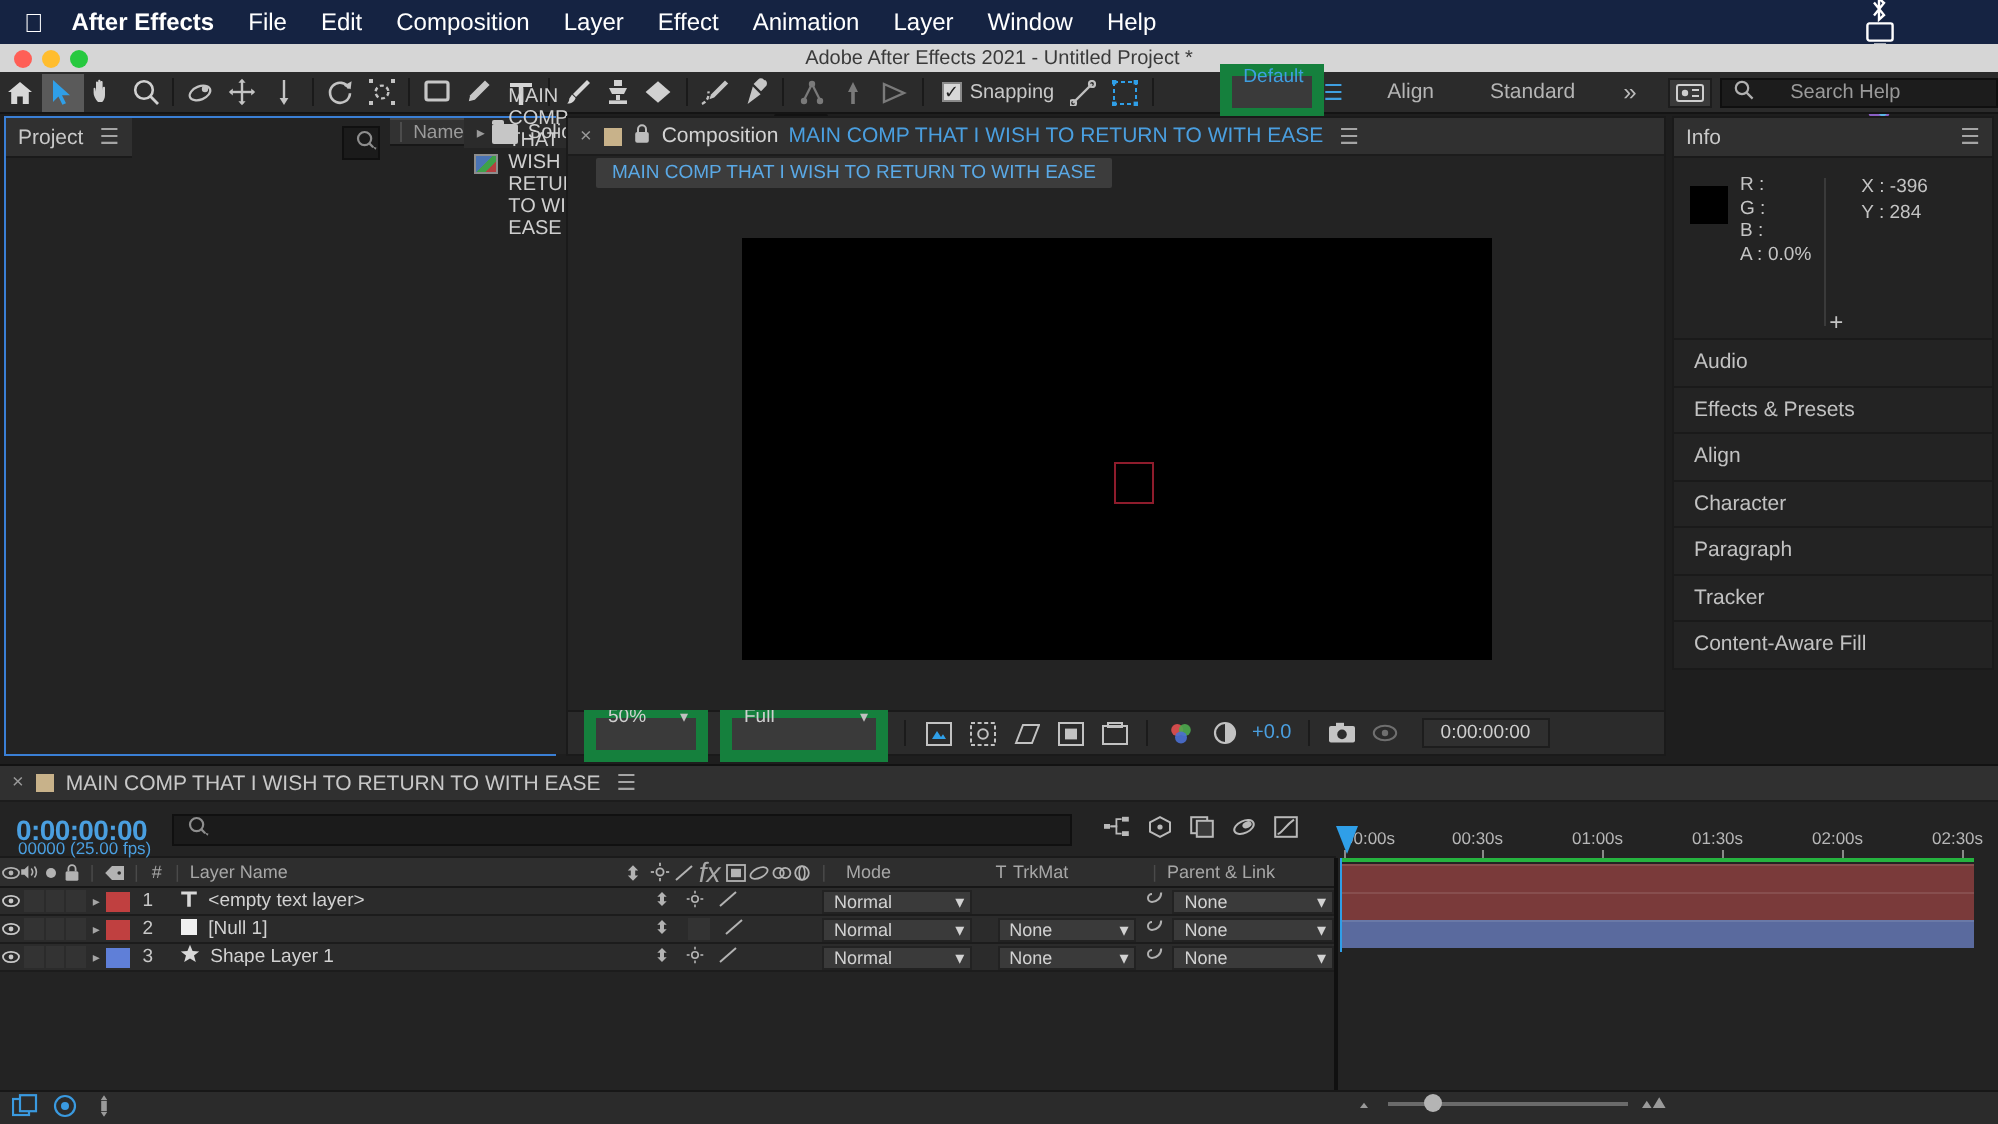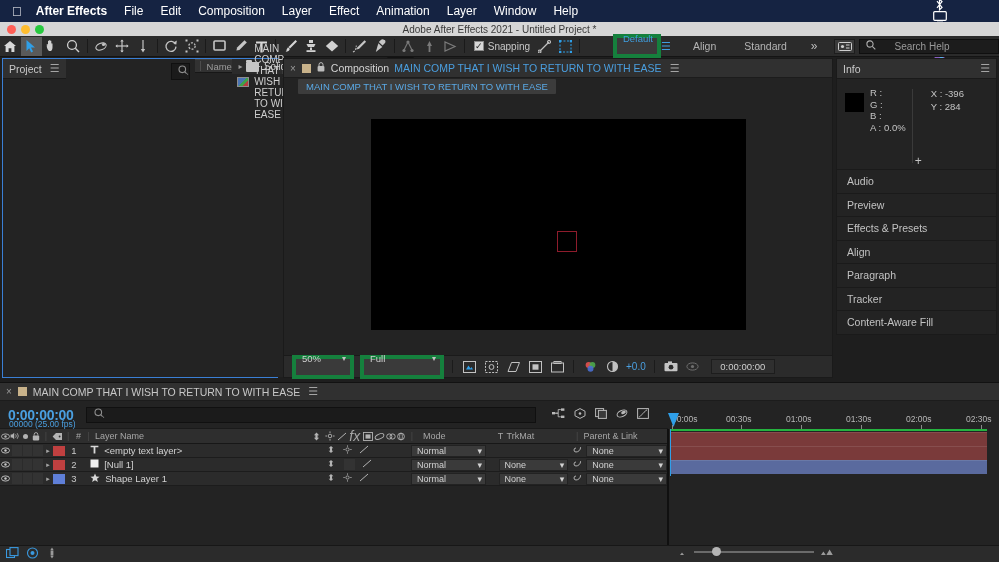--- a/index.html
+++ b/index.html
@@ -165,21 +165,21 @@
   }
   .red-sq {
     position: absolute; left: 186px; top: 112px; width: 20px; height: 21px;
     border: 1px solid #8e1c2c;
   }
   .comp-foot {
     height: 22px; background: #2b2b2b; border-top: 1px solid #1a1a1a;
     display: flex; align-items: center; gap: 6px; padding: 0 8px;
   }
   .sel {
-    height: 15px; background: #3a3a3a; border: 4px solid #15803d;
+    height: 15px; background: #3a3a3a; border: 6px solid #15803d;
     display: flex; align-items: center; justify-content: space-between;
     padding: 0 4px 16px 6px; font-size: 9.5px; color: #d0d0d0;
   }
   .sel .ar { font-size: 8px; color: #c0c0c0; margin-left: 6px; }
   .fsep { width: 1px; height: 13px; background: #1b1b1b; margin: 0 2px; }
   .tbtn {
     width: 16px; height: 14px; display: flex; align-items: center; justify-content: center;
     color: #c2c2c2;
   }
   .expo { color: #4a9fe0; font-size: 10px; }
@@ -768,23 +768,23 @@
         </div>
         <div class="vdiv"></div>
         <div class="xy">
           <span class="plus">+</span>
           <div><span class="lbl">X :</span> <span>-396</span></div>
           <div><span class="lbl">Y :</span> <span>284</span></div>
         </div>
       </div>
     </div>
     <div class="collapsed">Audio</div>
-    <div class="collapsed">Preview</div>
     <div class="collapsed">Effects &amp; Presets</div>
     <div class="collapsed">Align</div>
+    <div class="collapsed">Character</div>
     <div class="collapsed">Paragraph</div>
     <div class="collapsed">Tracker</div>
     <div class="collapsed">Content-Aware Fill</div>
   </div>
 
   <div class="timeline">
     <div class="tl-tab">
       <span class="xclose">×</span>
       <span class="tabsq"></span>
       <span>MAIN COMP THAT I WISH TO RETURN TO WITH EASE</span>

